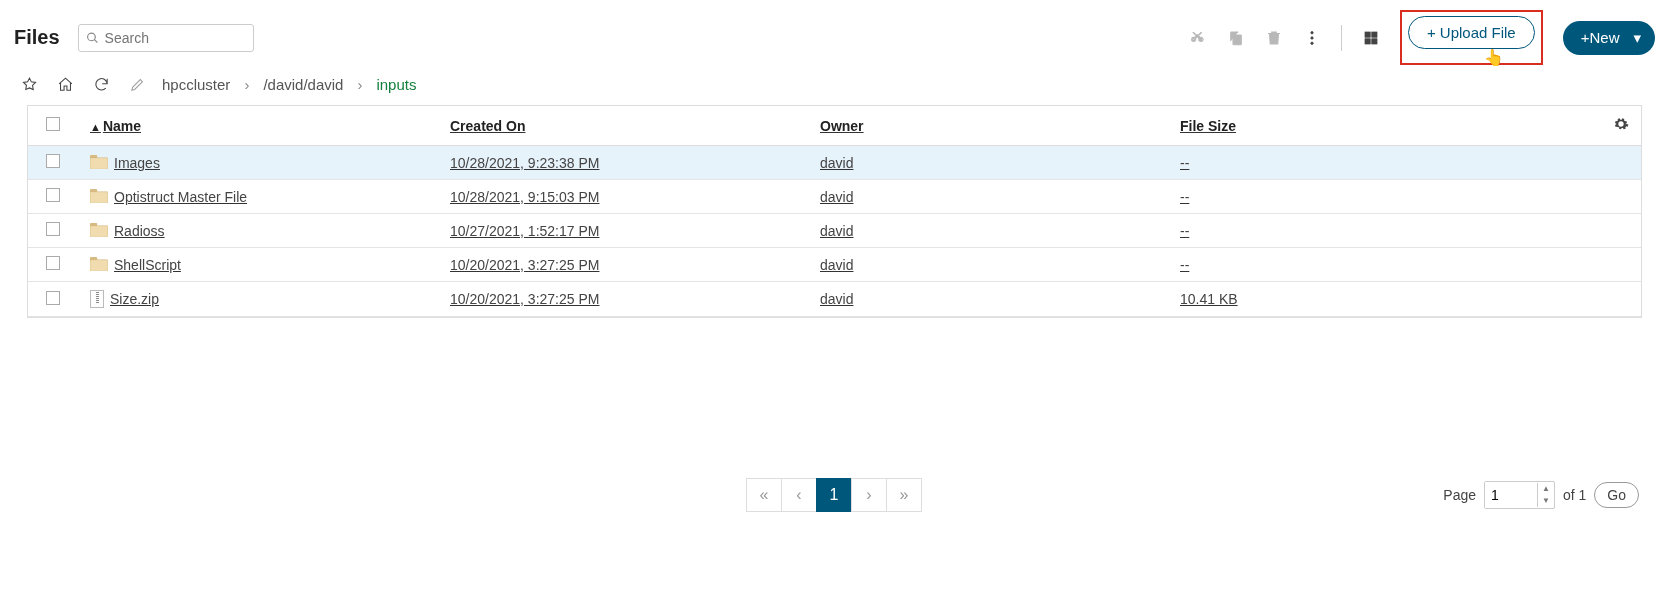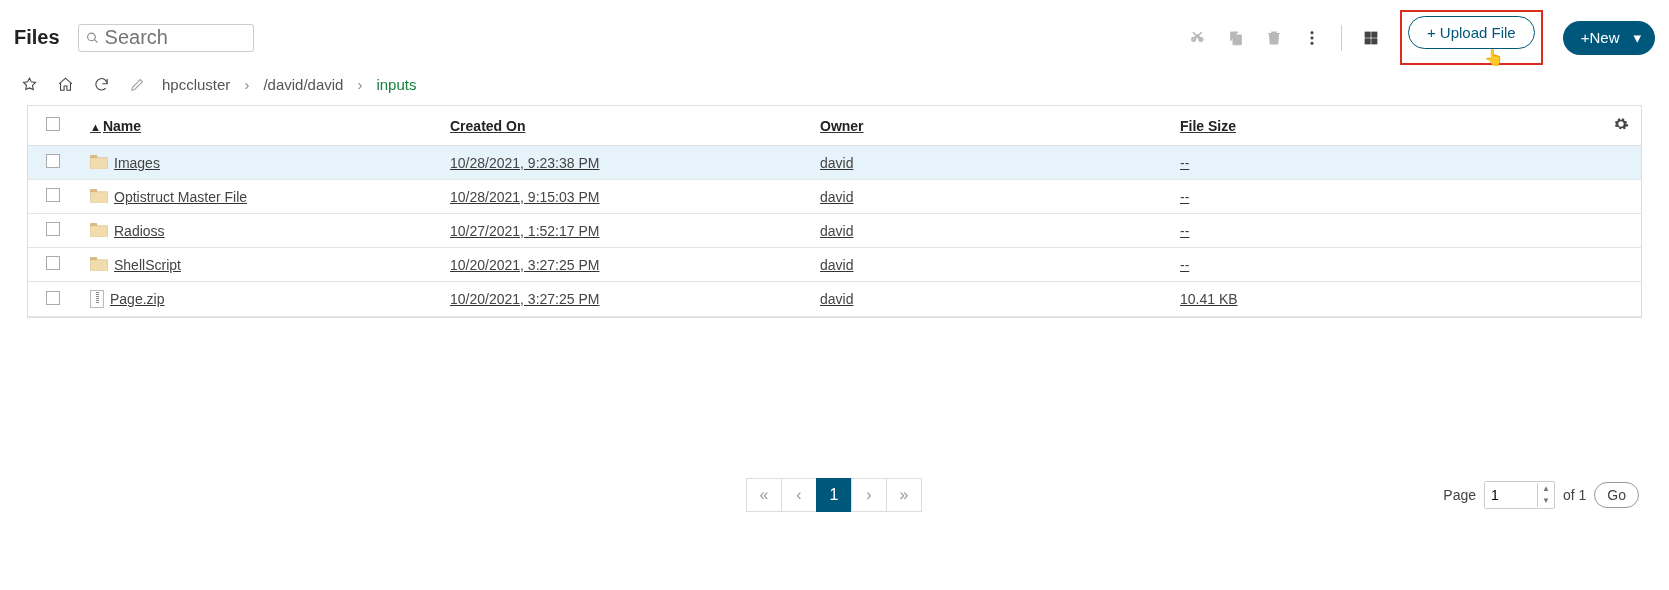--- a/index.html
+++ b/index.html
@@ -2,21 +2,21 @@
 <html><head>
 <meta charset="utf-8">
 <style>
 * { box-sizing: border-box; margin: 0; padding: 0; }
 body { font-family: "Segoe UI", Arial, sans-serif; font-size: 14px; color: #333; background: #fff; width: 1669px; }
 
 
 .topbar { display: flex; align-items: center; padding: 10px 14px 6px 14px; gap: 18px; }
 .title { font-size: 20px; font-weight: 700; color: #222; }
 .search-wrap { position: relative; }
-.search-input { width: 176px; height: 28px; border: 1px solid #ccc; border-radius: 3px; padding: 0 8px 0 26px; font-size: 20px; color: #666; }
+.search-input { width: 176px; height: 28px; border: 1px solid #ccc; border-radius: 3px; padding: 0 8px 0 26px; font-size: 14px; color: #666; }
 .search-icon { position: absolute; left: 8px; top: 50%; transform: translateY(-50%); width: 13px; height: 13px; fill: #888; }
 .spacer { flex: 1; }
 .toolbar-right { display: flex; align-items: center; gap: 20px; }
 .icon-btn { width: 18px; height: 18px; display: inline-flex; align-items: center; justify-content: center; cursor: pointer; }
 .icon-btn svg { width: 18px; height: 18px; }
 .disabled svg { fill: #b8b8b8; stroke: #b8b8b8; }
 .enabled svg { fill: #444; stroke: #444; }
 .vsep { width: 1px; height: 26px; background: #ccc; }
 .upload-btn { border: 1.5px solid #00577c; color: #00577c; background: #fff; border-radius: 20px; padding: 7px 18px; font-size: 15px; cursor: pointer; display: inline-flex; align-items: center; gap: 4px; }
 .upload-wrap { border: 2px solid #d92d20; padding: 4px 6px 14px 6px; position: relative; }
@@ -231,21 +231,21 @@
           <td>10/20/2021, 3:27:25 PM</td>
           <td>david</td>
           <td>--</td>
           <td></td>
         </tr>
         <tr>
           <td class="chk-col"><span class="chk"></span></td>
           <td>
             <div class="name-cell">
               <span class="zip-ico"></span>
-              <span>Page.zip</span>
+              <span>Size.zip</span>
             </div>
           </td>
           <td>10/20/2021, 3:27:25 PM</td>
           <td>david</td>
           <td>10.41 KB</td>
           <td></td>
         </tr>
       </tbody>
 </table>
 </div>

